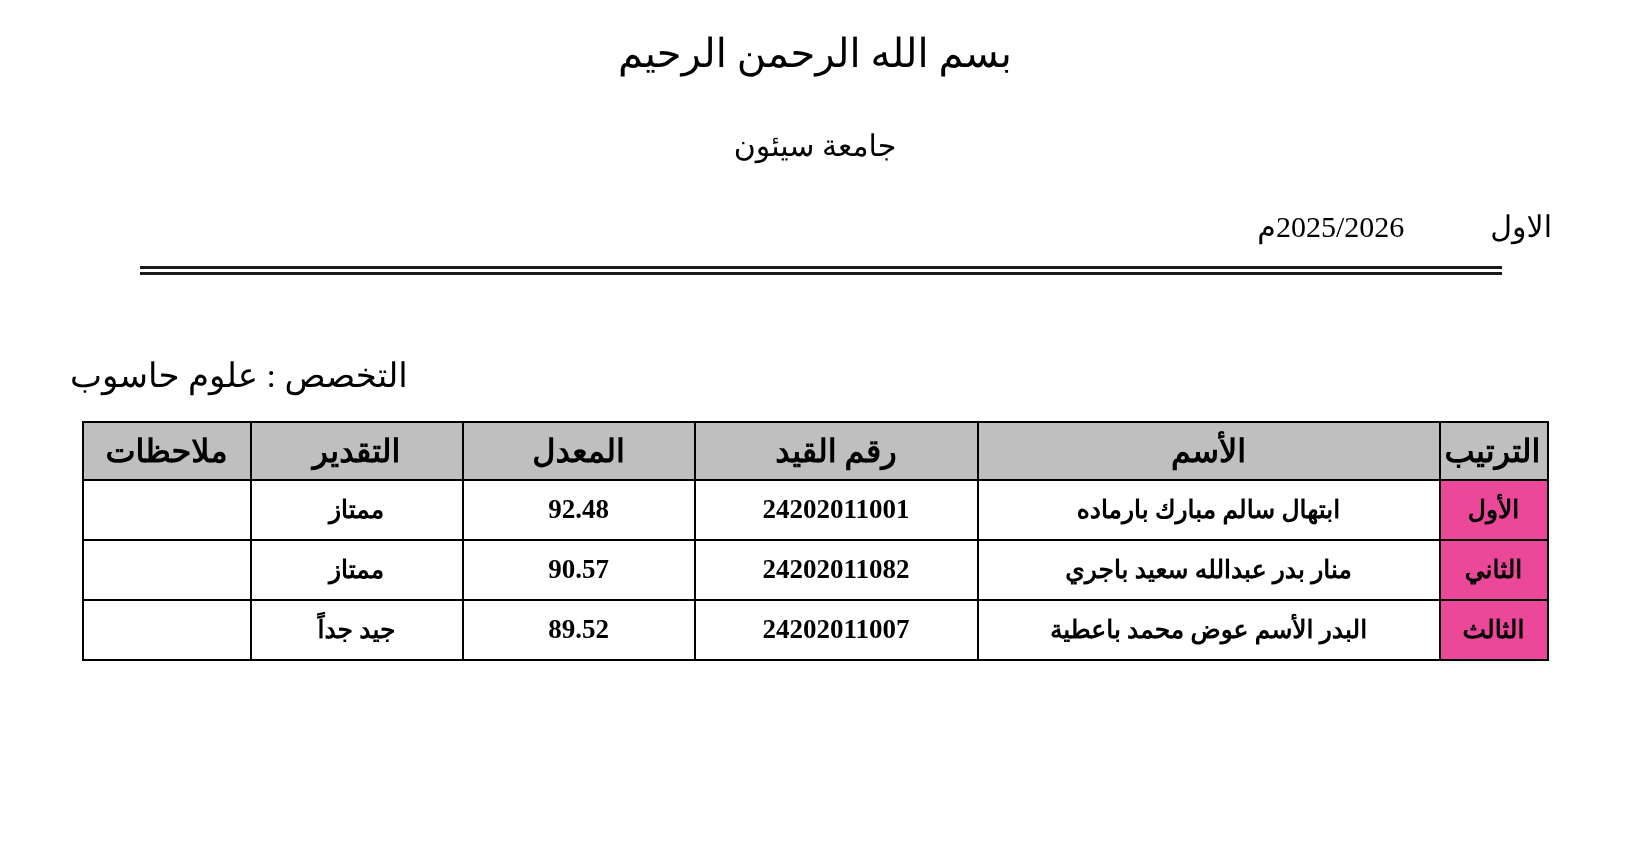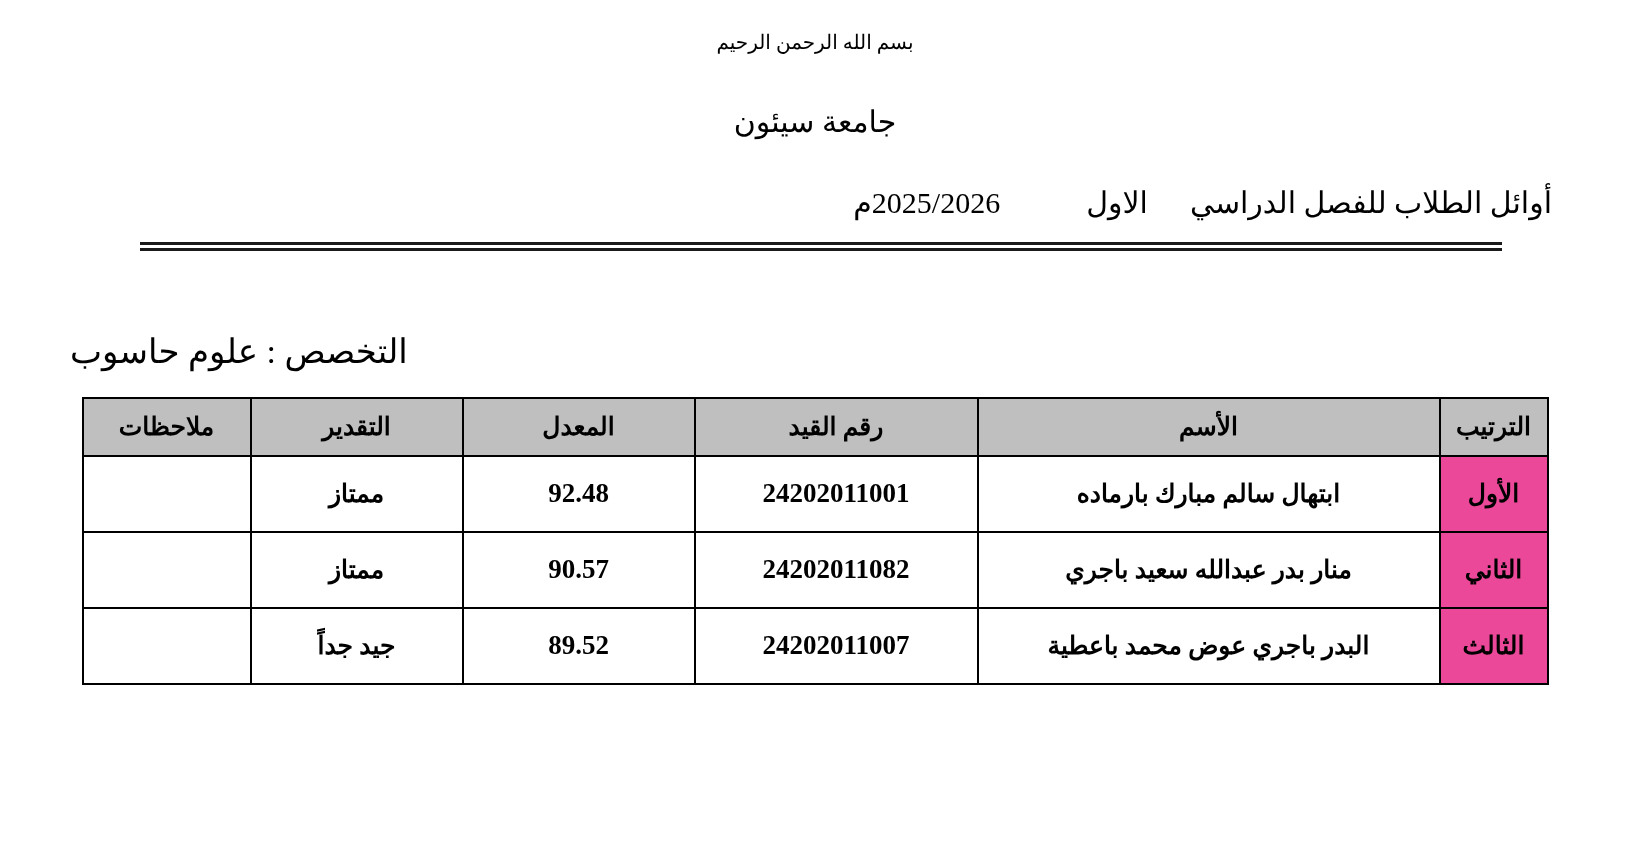--- a/index.html
+++ b/index.html
@@ -21,21 +21,21 @@
     height: 860px;
     box-sizing: border-box;
     padding: 0 70px;
   }
 
   .line-center {
     text-align: center;
   }
 
   .basmala {
-    font-size: 20px;
+    font-size: 40px;
     margin-top: 30px;
     line-height: 1.2;
   }
 
   .univ {
     font-size: 30px;
     margin-top: 48px;
     line-height: 1.35;
   }
 
@@ -89,31 +89,31 @@
     width: 1465px;
     border-collapse: collapse;
     table-layout: fixed;
     font-size: 25px;
     direction: rtl;
   }
 
   table.ranking th,
   table.ranking td {
     border: 2px solid #000000;
-    height: 76px;
+    height: 60px;
     text-align: center;
     vertical-align: middle;
     font-weight: bold;
     padding: 0 6px;
     box-sizing: border-box;
   }
 
   table.ranking thead th {
     background: #bfbfbf;
-    font-size: 25px;
+    font-size: 32px;
     height: 58px;
   }
 
   table.ranking tbody td.rank-cell {
     background: #ec4899;
     font-size: 25px;
   }
 
   table.ranking tbody td.name-cell {
     font-size: 25px;
@@ -144,21 +144,20 @@
 </head>
 <body>
 
 <div class="page">
 
   <div class="line-center basmala">بسم الله الرحمن الرحيم</div>
 
   <div class="line-center univ">جامعة سيئون</div>
 
   <div class="title-row">
-    <span class="seg-1">أوائل الطلاب للفصل الدراسي</span>
     <span class="seg-2">الاول</span>
     <span class="seg-4">2025/2026م</span>
   </div>
 
   <div class="double-rule"></div>
 
   <div class="major">التخصص  :  علوم حاسوب</div>
 
 
   <table class="ranking">
@@ -192,21 +191,21 @@
       <tr>
         <td class="rank-cell">الثاني</td>
         <td class="name-cell">منار بدر عبدالله سعيد باجري</td>
         <td class="num-cell">24202011082</td>
         <td class="avg-cell">90.57</td>
         <td class="grade-cell">ممتاز</td>
         <td class="notes-cell"></td>
       </tr>
       <tr>
         <td class="rank-cell">الثالث</td>
-        <td class="name-cell">البدر باجري عوض محمد باعطية</td>
+        <td class="name-cell">البدر الأسم عوض محمد باعطية</td>
         <td class="num-cell">24202011007</td>
         <td class="avg-cell">89.52</td>
         <td class="grade-cell">جيد جداً</td>
         <td class="notes-cell"></td>
       </tr>
     </tbody>
   </table>
 
 </div>
 

